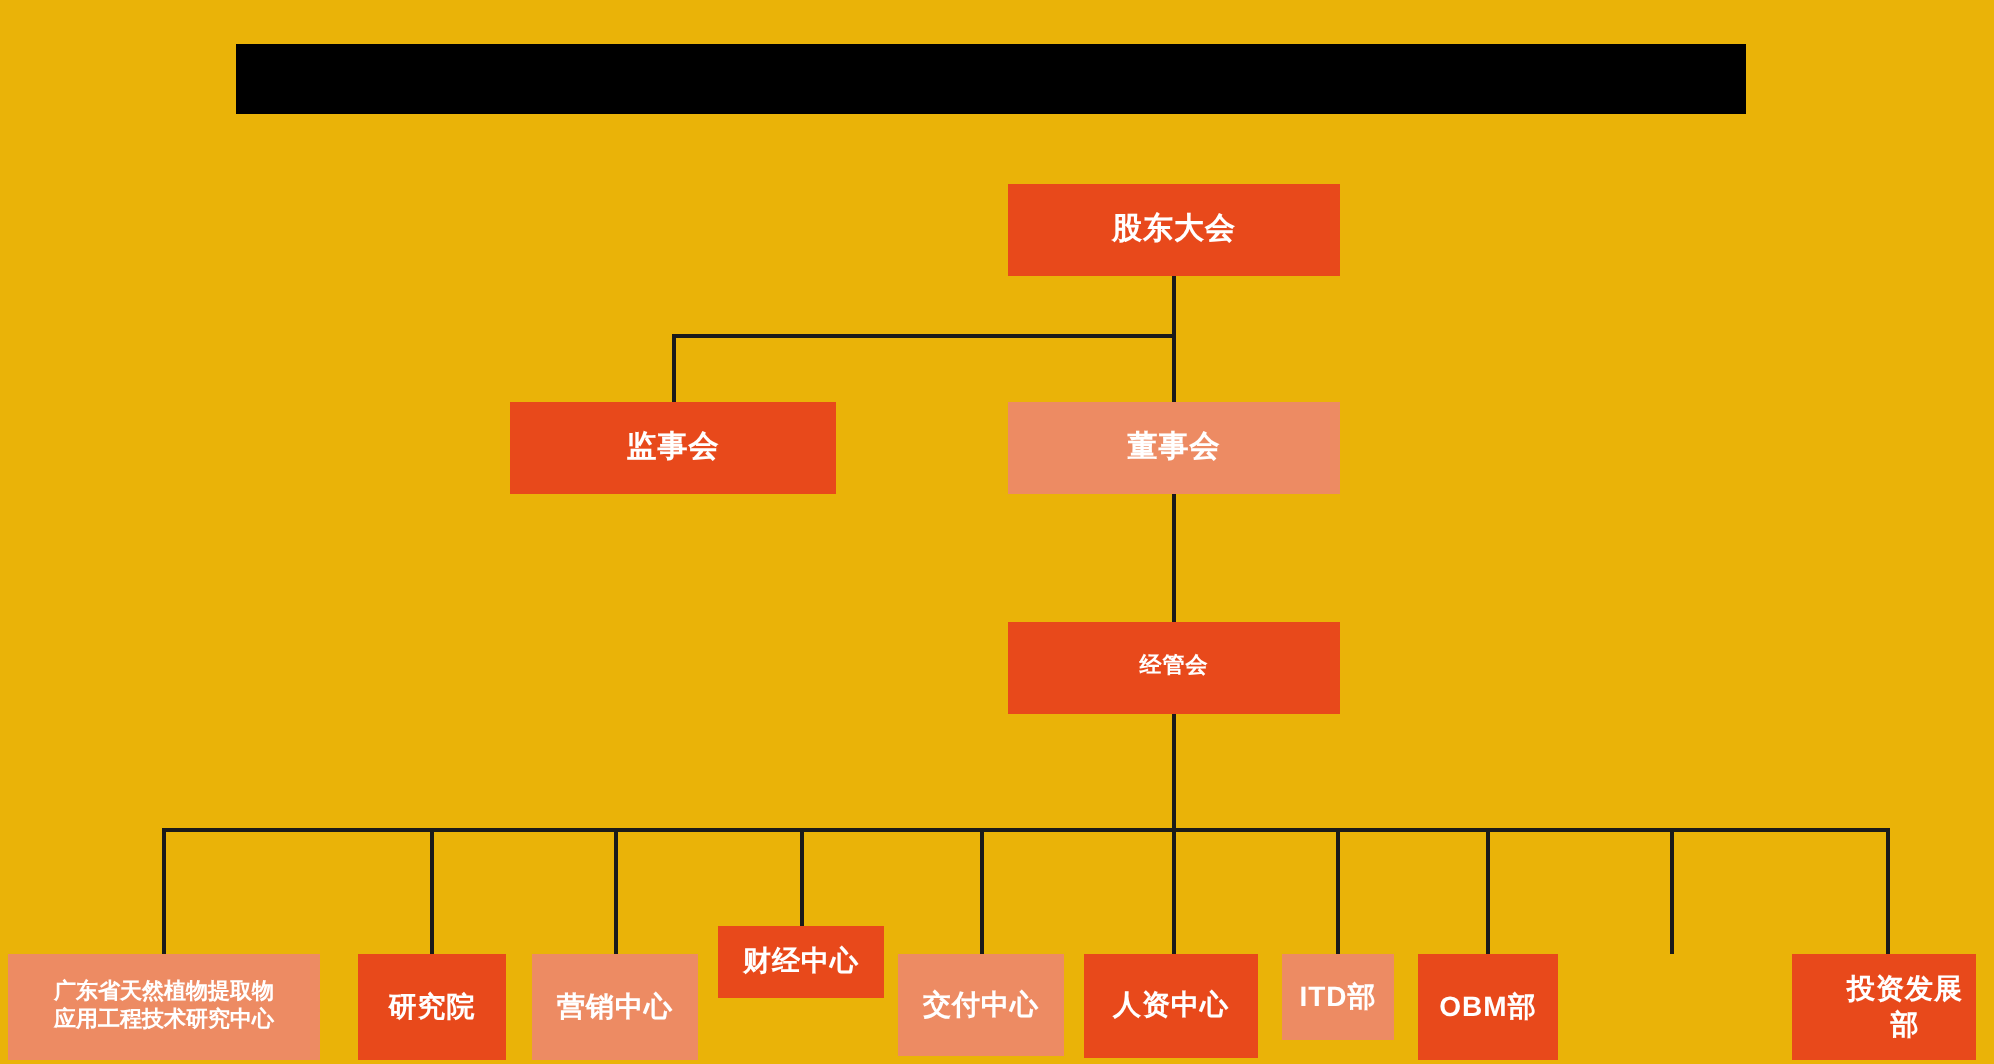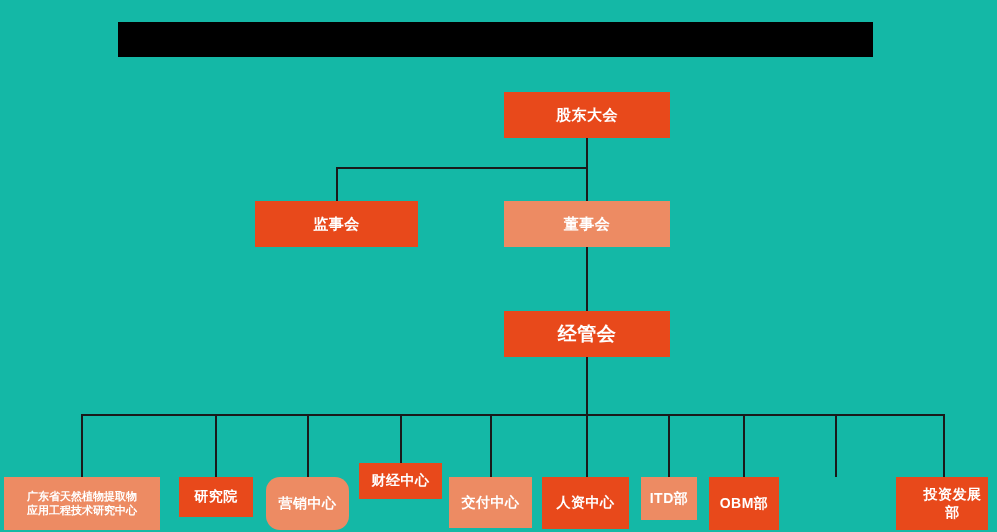--- a/index.html
+++ b/index.html
@@ -7,21 +7,21 @@
     padding: 0;
     background: #ffffff;
   }
   body {
     font-family: "Liberation Sans", "DejaVu Sans", sans-serif;
   }
   #chart-root {
     position: relative;
     width: 997px;
     height: 532px;
-    background: #14b8a6;
+    background: #eab308;
     overflow: hidden;
   }
   .redacted-bar {
     position: absolute;
     background: #000000;
   }
   .node {
     position: absolute;
     box-sizing: border-box;
     display: flex;
@@ -31,21 +31,21 @@
     color: #ffffff;
     font-weight: bold;
     letter-spacing: 0.5px;
     line-height: 1.25;
     user-select: none;
   }
   .node.dark  { background: #E8491B; }
   .node.light { background: #ED8B63; }
   .node.lvl1 { font-size: 15px; }
   .node.lvl2 { font-size: 15px; text-align: center; }
-  .node.lvl3 { font-size: 19px; }
+  .node.lvl3 { font-size: 11px; }
   .node.leaf { font-size: 14px; }
   .node.leaf.small { font-size: 11px; padding: 0 18px; letter-spacing: 0px; }
   .conn {
     position: absolute;
     background: #1a1a1a;
   }
   .conn.v { width: 2px; }
   .conn.h { height: 2px; }
 </style>
 </head>
@@ -82,23 +82,23 @@
   <div class="conn v" style="left:400px; top:414px; height:63px;"></div>
   <div class="conn v" style="left:490px; top:414px; height:63px;"></div>
   <div class="conn v" style="left:586px; top:414px; height:63px;"></div>
   <div class="conn v" style="left:668px; top:414px; height:63px;"></div>
   <div class="conn v" style="left:743px; top:414px; height:63px;"></div>
   <div class="conn v" style="left:835px; top:414px; height:63px;"></div>
   <div class="conn v" style="left:943px; top:414px; height:63px;"></div>
 
   <div class="node light leaf small" style="left:4px; top:477px; width:156px; height:53px;">广东省天然植物提取物应用工程技术研究中心</div>
 
-  <div class="node dark leaf" style="left:179px; top:477px; width:74px; height:40px;">研究院</div>
+  <div class="node dark leaf" style="left:179px; top:477px; width:74px; height:53px;">研究院</div>
 
-  <div class="node light leaf" style="left:266px; top:477px; width:83px; height:53px;border-radius:14px;">营销中心</div>
+  <div class="node light leaf" style="left:266px; top:477px; width:83px; height:53px;">营销中心</div>
 
   <div class="node dark leaf" style="left:359px; top:463px; width:83px; height:36px;">财经中心</div>
 
   <div class="node light leaf" style="left:449px; top:477px; width:83px; height:51px;">交付中心</div>
 
   <div class="node dark leaf" style="left:542px; top:477px; width:87px; height:52px;">人资中心</div>
 
   <div class="node light leaf" style="left:641px; top:477px; width:56px; height:43px;">ITD部</div>
 
   <div class="node dark leaf" style="left:709px; top:477px; width:70px; height:53px;">OBM部</div>

